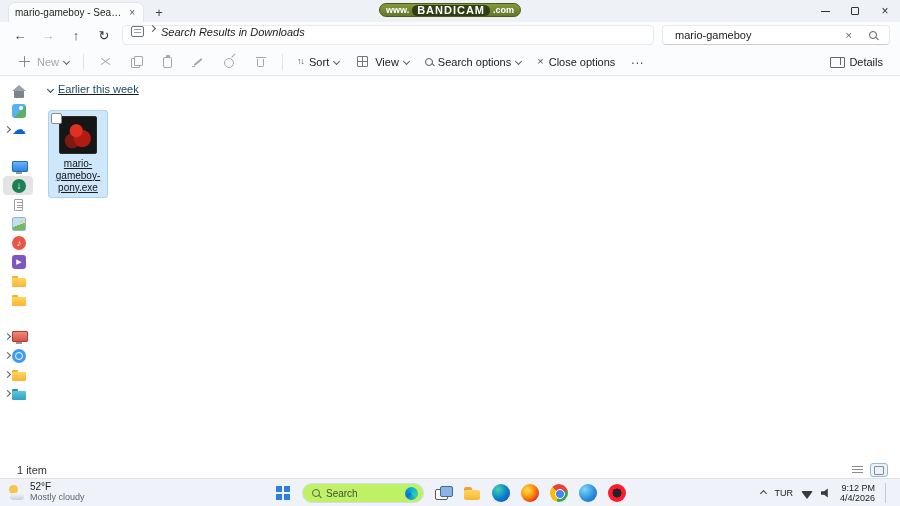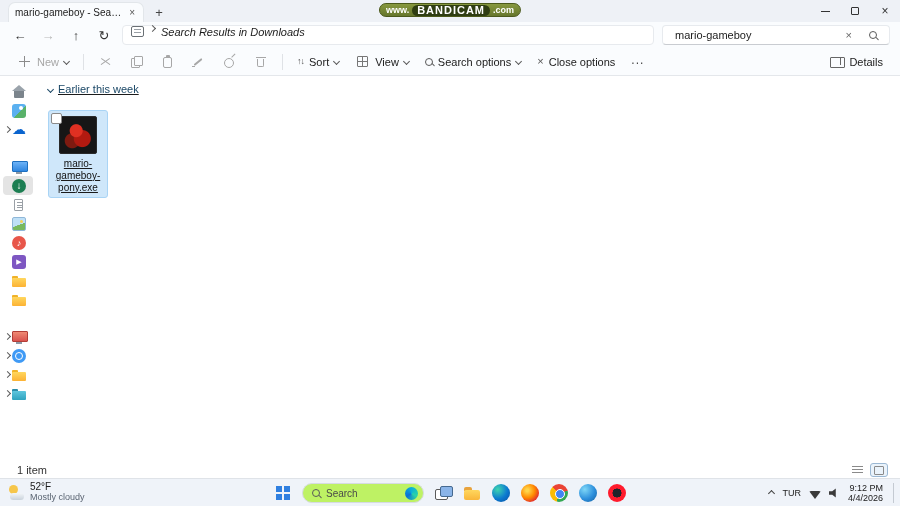--- a/index.html
+++ b/index.html
@@ -152,21 +152,21 @@
   .a-taskview::after  { content:""; position:absolute; left:6px; top:2px; width:11px; height:9px; background:#8ab4e8; border:1px solid #46698f; border-radius:2px; }
   .a-explorer::before { content:""; position:absolute; top:3px; left:1px; width:8px; height:4px; background:#e8a33d; border-radius:2px 2px 0 0; }
   .a-explorer::after  { content:""; position:absolute; top:6px; left:1px; right:1px; bottom:2px; background:linear-gradient(#ffd75e,#f9b63a); border-radius:2px; }
   .a-edge { background:radial-gradient(circle at 32% 30%, #3fd6b0, #0b79d0 55%, #0a4f9e); border-radius:50%; }
   .a-firefox { background:radial-gradient(circle at 35% 35%, #ffd54a 8%, #ff8a00 45%, #e3302c 75%, #b5173f); border-radius:50%; }
   .a-chrome { border-radius:50%; background:conic-gradient(from -45deg, #ea4335 0 120deg, #34a853 120deg 240deg, #fbbc05 240deg 360deg); position:relative; }
   .a-chrome::after { content:""; position:absolute; left:5px; top:5px; width:8px; height:8px; background:#4285f4; border:1.6px solid #fff; border-radius:50%; }
   .a-edge2 { background:radial-gradient(circle at 32% 30%, #7fd7f7, #2d8fdc 55%, #175f9e); border-radius:50%; }
   .a-opera { background:radial-gradient(circle, #20242b 0 34%, #ff1b2d 37%); border-radius:50%; }
 
-  .tray { position:absolute; right:4px; top:0; height:28px; display:flex; align-items:center; gap:8px; }
+  .tray { position:absolute; right:12px; top:0; height:28px; display:flex; align-items:center; gap:8px; }
   .tray .chev.up { border-color:#444; }
   .lang { font-size:9px; color:#222; }
   .wifi { width:0; height:0; border-left:6px solid transparent; border-right:6px solid transparent; border-top:8px solid #3a3a3a; border-radius:2px; margin-top:3px; }
   .vol { width:11px; height:10px; background:#3a3a3a; clip-path:polygon(0 32%, 30% 32%, 62% 6%, 62% 94%, 30% 68%, 0 68%); }
   .clock { text-align:right; font-size:9px; line-height:10px; color:#1b1b1b; }
   .show-desktop { width:3px; height:20px; border-left:1px solid #c4cad2; margin-left:2px; }
 </style>
 </head>
 <body>
 

